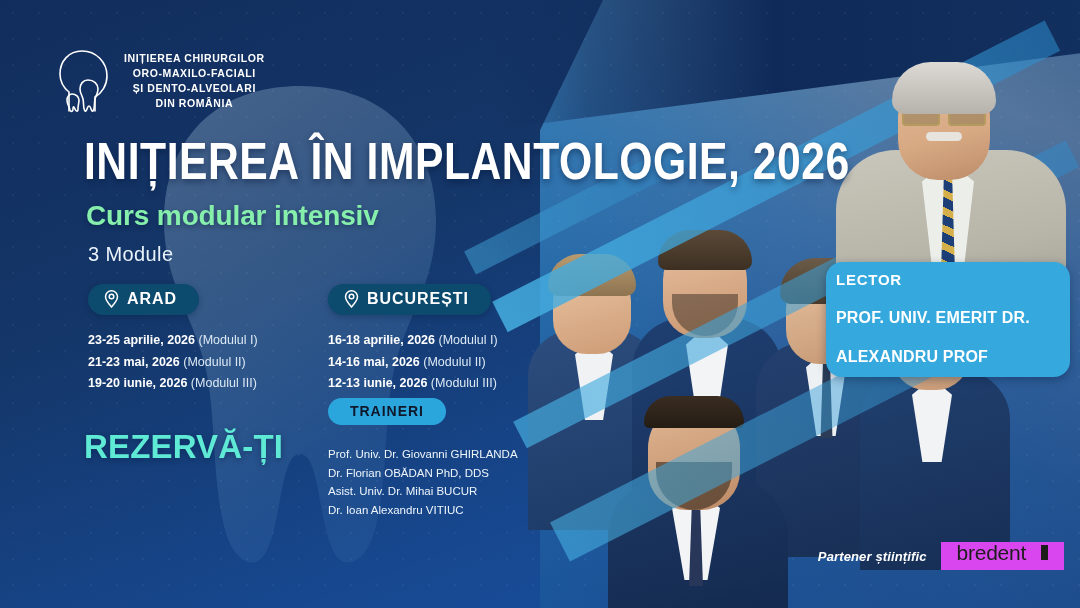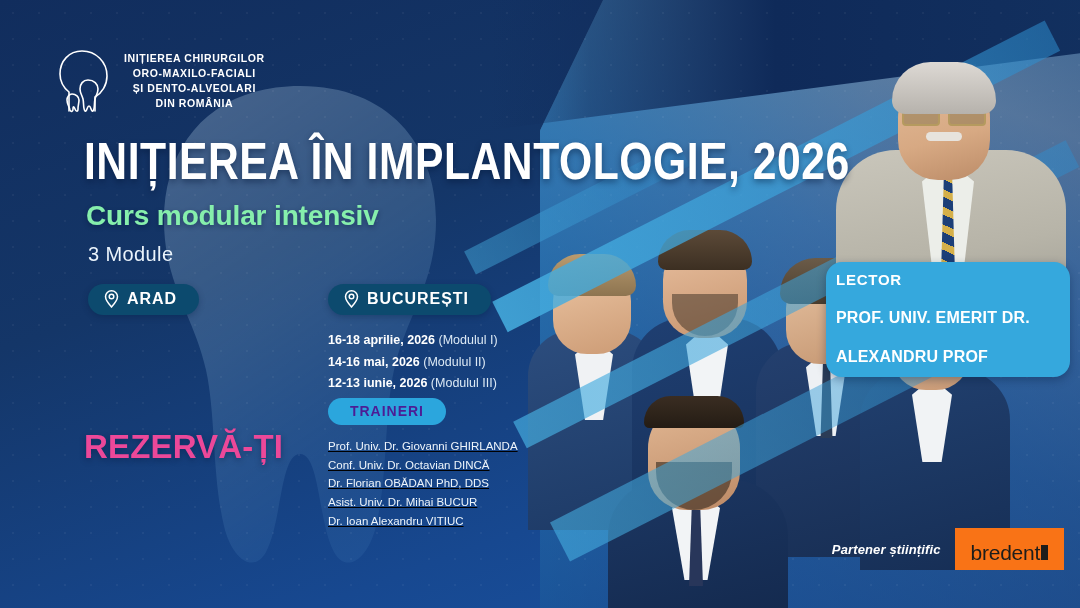--- a/index.html
+++ b/index.html
@@ -235,35 +235,35 @@
     font-size: 12.5px;
     color: #ffffff;
     line-height: 1.72;
     white-space: nowrap;
   }
   .date-row b { font-weight: bold; }
   .date-row span { font-weight: normal; color: #dce9f5; }
 
   .trainers-block { position: absolute; left: 328px; top: 398px; }
   .trainers-pill {
-    background: #2ba6dd; color:#4c1d95; border-radius: 16px;
+    background: #2ba6dd; color:#0f172a; border-radius: 16px;
     padding: 5px 22px 6px; font-size: 14px; font-weight: bold;
     letter-spacing: .07em; display:inline-block;
   }
-  .trainers-list { margin-top: 12px; text-decoration: underline; }
+  .trainers-list { margin-top: 20px; }
   .trainer-row {
     font-size: 11.5px;
     color: #eef5fb;
     line-height: 1.62;
     white-space: nowrap;
   }
 
   .cta {
     position: absolute; left: 84px; top: 428px;
-    color: #ec4899;
+    color: #5eead4;
     font-size: 33px;
     font-weight: bold;
     line-height: 1.14;
     letter-spacing: .005em;
     text-shadow: 0 2px 6px rgba(0,20,50,.4);
   }
 
   .lector-badge {
     position: absolute; left: 826px; top: 262px;
     width: 244px;
@@ -279,23 +279,23 @@
 
   .partner {
     position: absolute; right: 16px; bottom: 38px;
     display: flex; align-items: center; gap: 14px;
   }
   .partner-label {
     color: #ffffff; font-size: 13px; font-style: italic; font-weight: bold;
     letter-spacing: .01em; white-space: nowrap;
   }
   .bredent-logo {
-    background: #f97316;
-    padding: 14px 16px 7px;
-    display: flex; align-items: baseline; gap: 1px;
+    background: #d946ef;
+    padding: 0 16px 7px;
+    display: flex; align-items: baseline; gap: 15px;
   }
   .bredent-word {
     color: #1d1d1b; font-size: 21px; letter-spacing: -.012em; line-height: 1;
   }
   .bredent-mark {
     width: 7px; height: 15px; background: #1d1d1b; display:inline-block;
   }
 </style>
 </head>
 <body>
@@ -417,20 +417,34 @@
       <div class="pill">
         <span class="pin-icon">
           <svg viewBox="0 0 15 18" xmlns="http://www.w3.org/2000/svg" fill="none" stroke="#ffffff" stroke-width="1.5">
             <path d="M7.5 17 C 7.5 17, 13.5 10.6, 13.5 6.6 C 13.5 3.3, 10.8 0.8, 7.5 0.8
                      C 4.2 0.8, 1.5 3.3, 1.5 6.6 C 1.5 10.6, 7.5 17, 7.5 17 Z"></path>
             <circle cx="7.5" cy="6.5" r="2.3"></circle>
           </svg>
         </span>
         <span>ARAD</span>
       </div>
+      <div class="date-list">
+        <div class="date-row">
+          <b>23-25 aprilie, 2026</b>
+          <span>(Modulul I)</span>
+        </div>
+        <div class="date-row">
+          <b>21-23 mai, 2026</b>
+          <span>(Modulul II)</span>
+        </div>
+        <div class="date-row">
+          <b>19-20 iunie, 2026</b>
+          <span>(Modulul III)</span>
+        </div>
+      </div>
     </div>
 
     <div class="col-buc">
       <div class="pill">
         <span class="pin-icon">
           <svg viewBox="0 0 15 18" xmlns="http://www.w3.org/2000/svg" fill="none" stroke="#ffffff" stroke-width="1.5">
             <path d="M7.5 17 C 7.5 17, 13.5 10.6, 13.5 6.6 C 13.5 3.3, 10.8 0.8, 7.5 0.8
                      C 4.2 0.8, 1.5 3.3, 1.5 6.6 C 1.5 10.6, 7.5 17, 7.5 17 Z"></path>
             <circle cx="7.5" cy="6.5" r="2.3"></circle>
           </svg>
@@ -450,21 +464,20 @@
           <b>12-13 iunie, 2026</b>
           <span>(Modulul III)</span>
         </div>
       </div>
     </div>
 
     <div class="trainers-block">
       <div class="trainers-pill">TRAINERI</div>
       <div class="trainers-list">
         <div class="trainer-row">Prof. Univ. Dr. Giovanni GHIRLANDA</div>
-        <div class="trainer-row">Conf. Univ. Dr. Octavian DINCĂ</div>
         <div class="trainer-row">Dr. Florian OBĂDAN PhD, DDS</div>
         <div class="trainer-row">Asist. Univ. Dr. Mihai BUCUR</div>
         <div class="trainer-row">Dr. Ioan Alexandru VITIUC</div>
       </div>
     </div>
 
     <div class="cta">
       <div>REZERVĂ-ȚI</div>
     </div>
 

